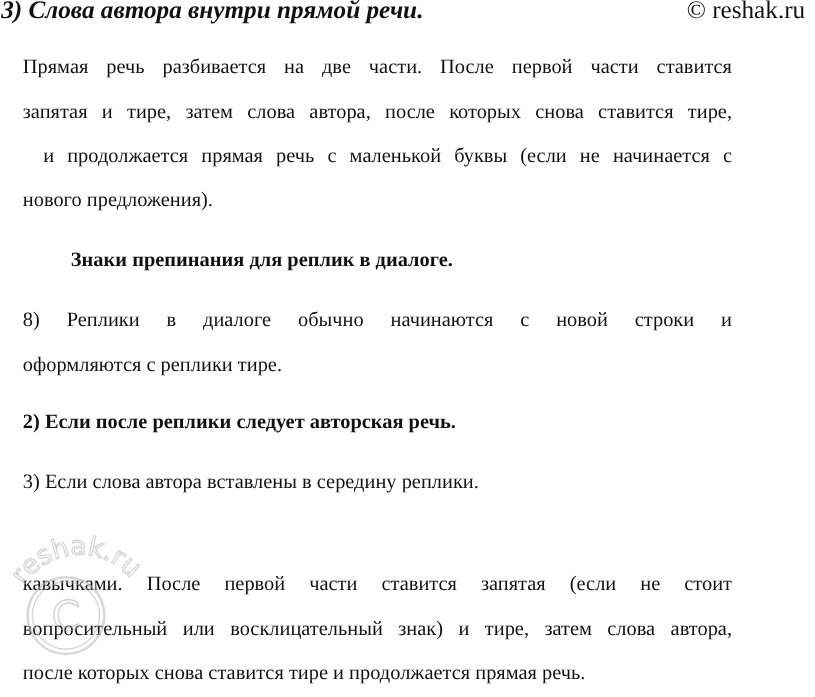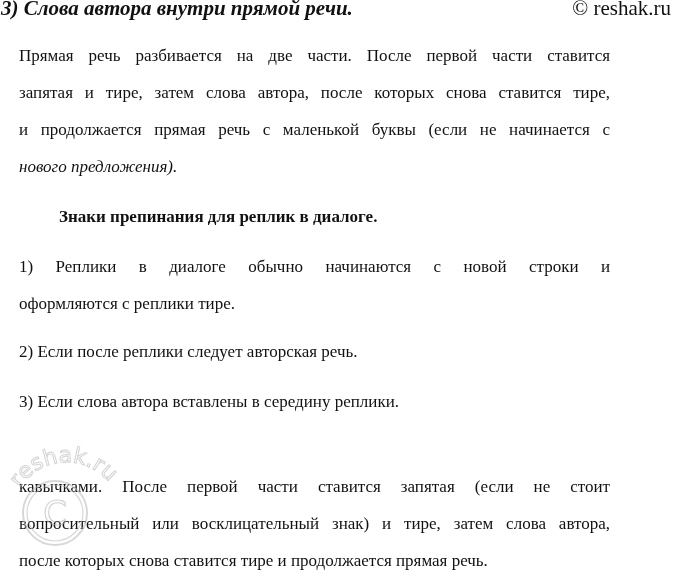--- a/index.html
+++ b/index.html
@@ -78,29 +78,29 @@
 
 <div class="page">
 
   <div class="title-row">
     <div class="title">3) Слова автора внутри прямой речи.</div>
     <div class="copyright">© reshak.ru</div>
   </div>
 
   <div class="line justify" style="top:44px;">Прямая речь разбивается на две части. После первой части ставится</div>
   <div class="line justify" style="top:81px;">запятая и тире, затем слова автора, после которых снова ставится тире,</div>
-  <div class="line justify" style="top:118px;">и продолжается прямая речь с маленькой буквы (если не начинается с</div>
-  <div class="line" style="top:155px;font-style:italic;">нового предложения).</div>
+  <div class="line justify" style="top:118px;margin-left:17px;">и продолжается прямая речь с маленькой буквы (если не начинается с</div>
+  <div class="line" style="top:155px;">нового предложения).</div>
 
   <div class="line bold" style="top:205px;">Знаки препинания для реплик в диалоге.</div>
 
-  <div class="line justify" style="top:255px;">1) Реплики в диалоге обычно начинаются с новой строки и</div>
+  <div class="line justify" style="top:255px;">8) Реплики в диалоге обычно начинаются с новой строки и</div>
   <div class="line" style="top:292px;">оформляются с реплики тире.</div>
 
-  <div class="line" style="top:340px;">2) Если после реплики следует авторская речь.</div>
+  <div class="line" style="top:340px;font-weight:bold;">2) Если после реплики следует авторская речь.</div>
 
   <div class="line" style="top:390px;">3) Если слова автора вставлены в середину реплики.</div>
 
   <div class="line justify" style="top:475px;">кавычками. После первой части ставится запятая (если не стоит</div>
   <div class="line" style="top:549px;">после которых снова ставится тире и продолжается прямая речь.</div>
   <div class="line justify" style="top:512px;">вопросительный или восклицательный знак) и тире, затем слова автора,</div>
 
   <svg class="watermark" viewBox="0 0 130 130" xmlns="http://www.w3.org/2000/svg">
     <circle cx="45" cy="85" r="32" fill="none" stroke="#b8b8b8" stroke-width="2"></circle>
     <circle cx="45" cy="85" r="28" fill="none" stroke="#b8b8b8" stroke-width="1.2"></circle>

